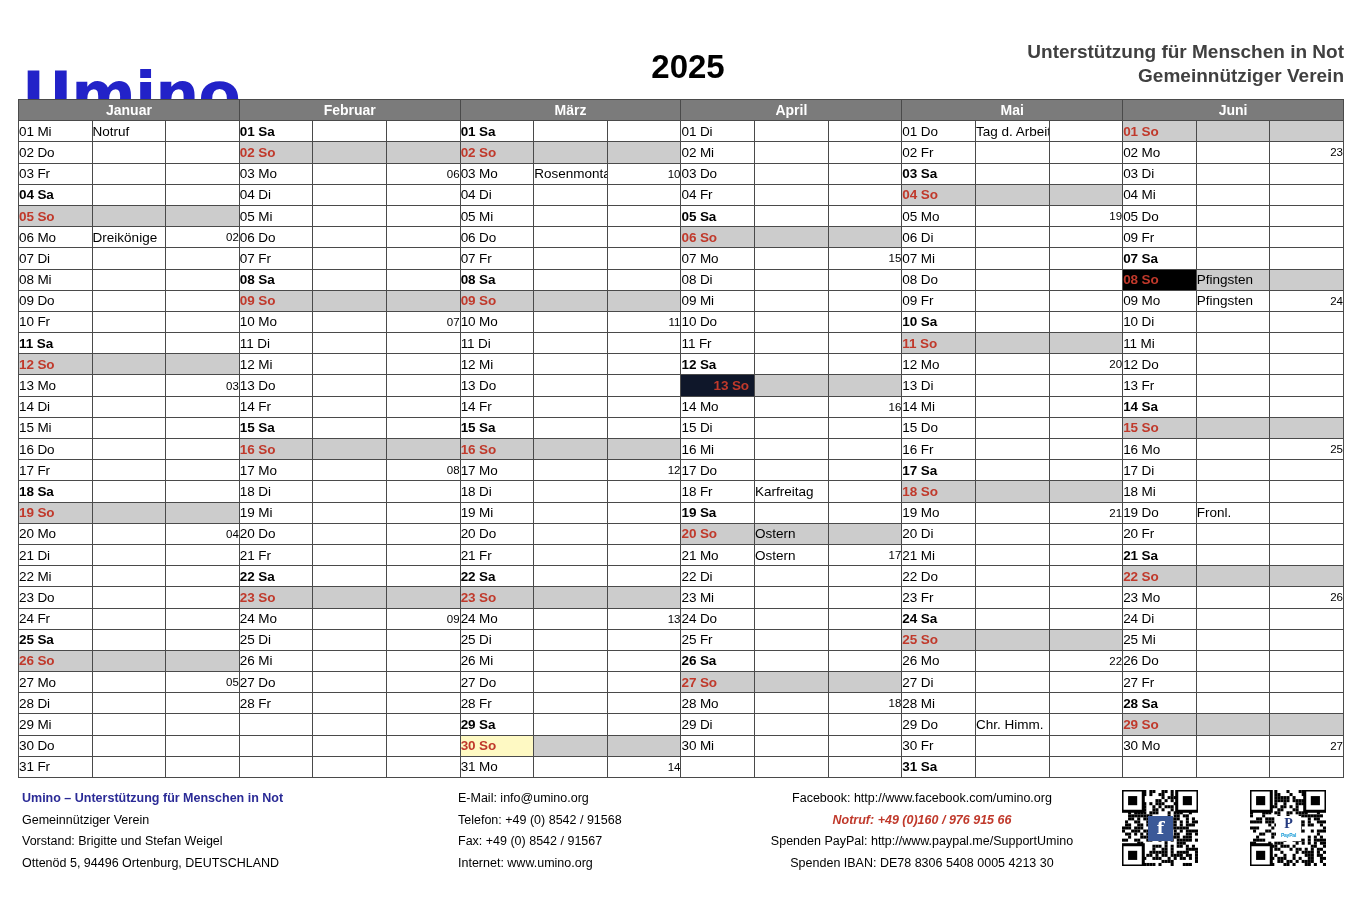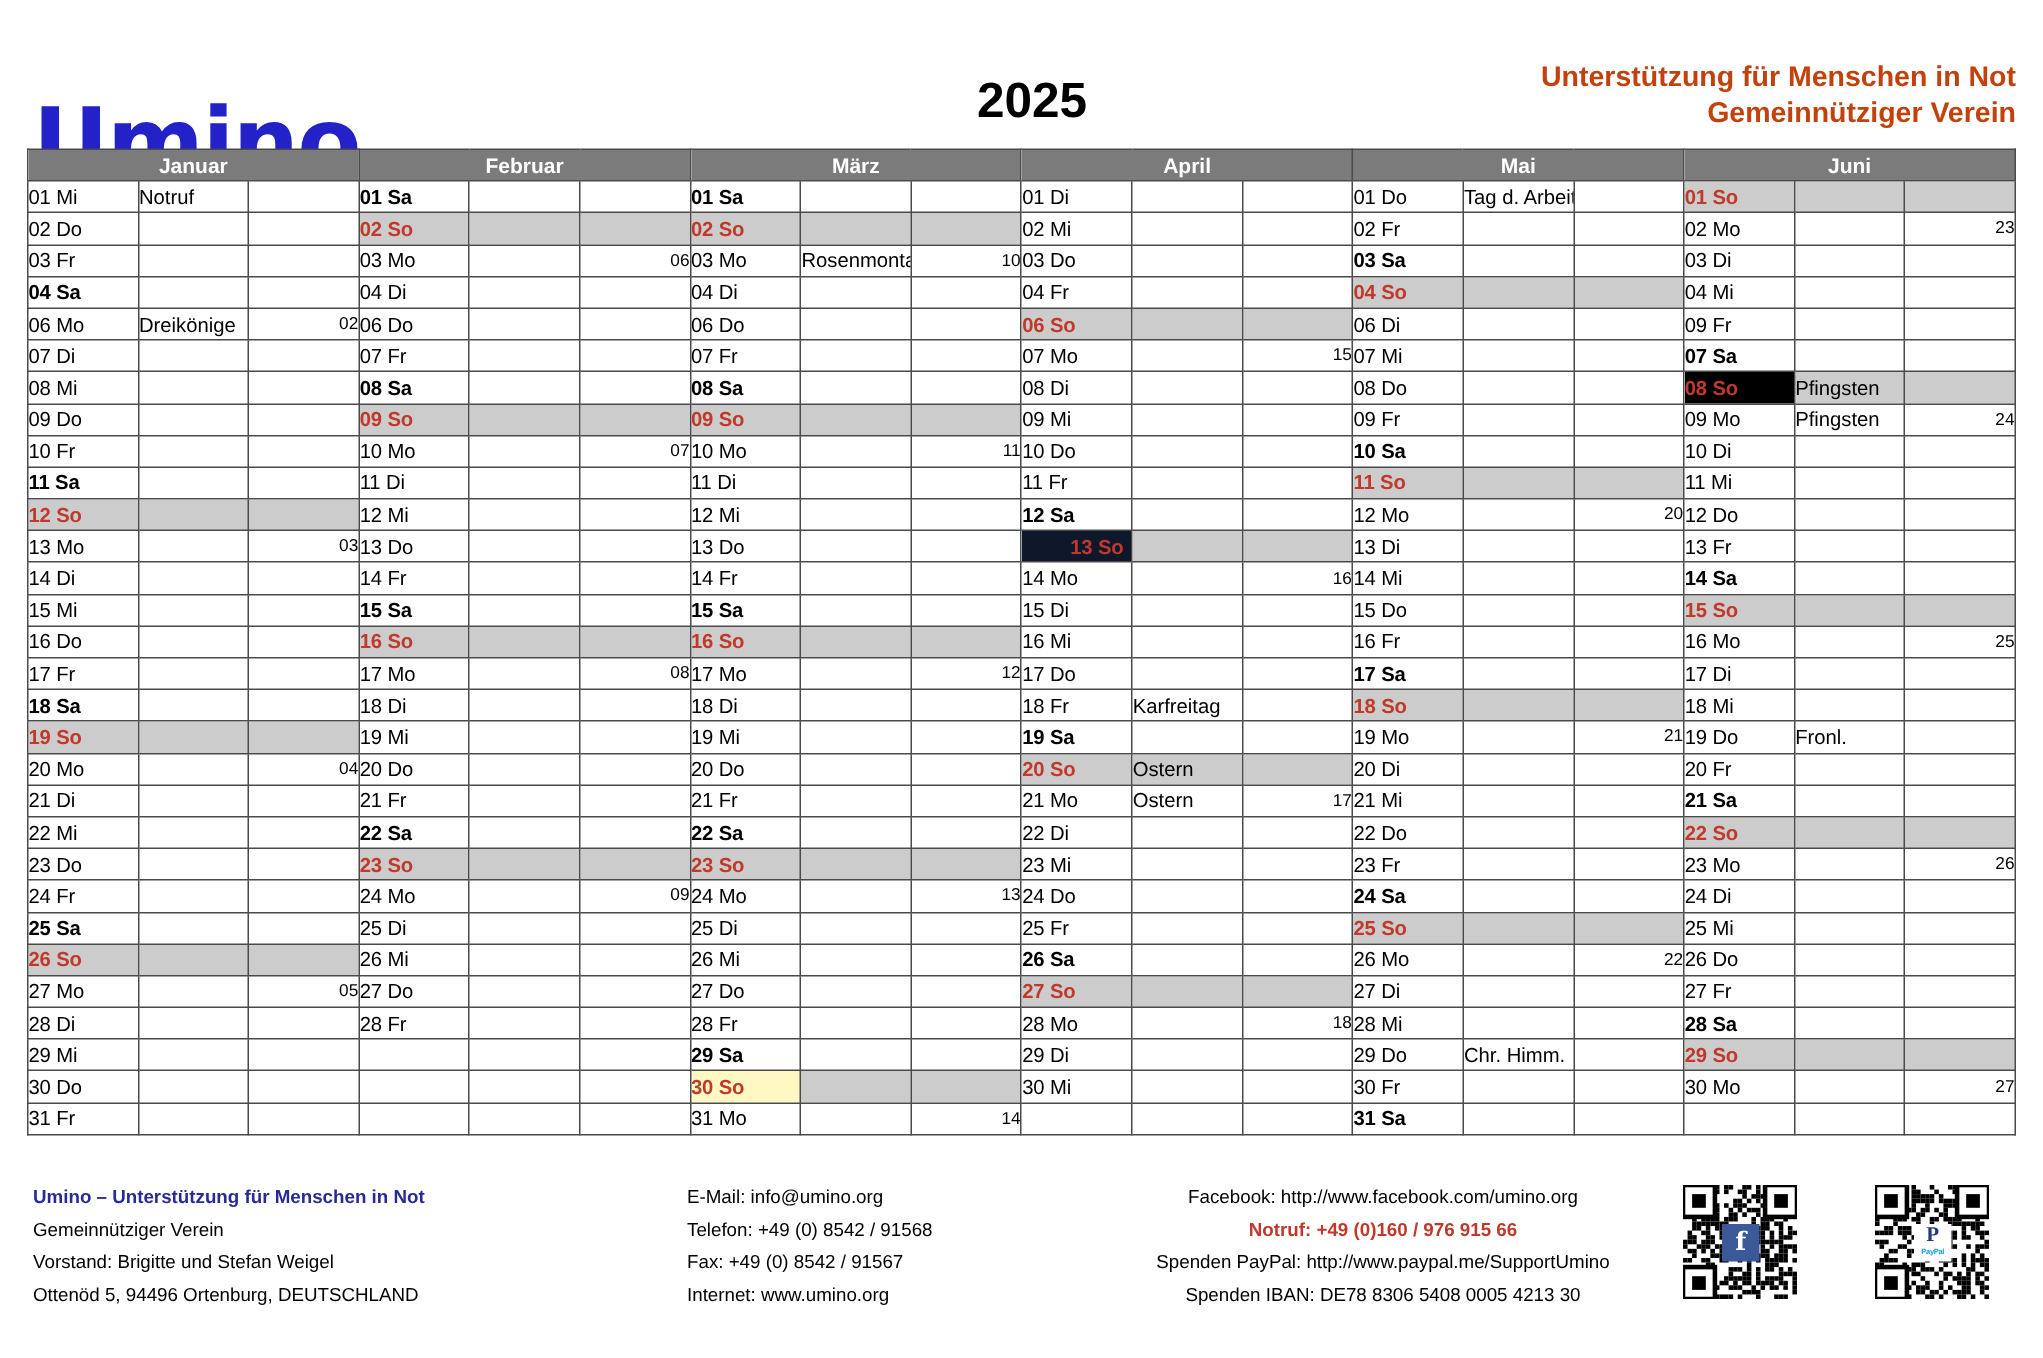--- a/index.html
+++ b/index.html
@@ -40,21 +40,21 @@
     text-align: center;
     font-size: 33px;
     font-weight: bold;
     color: #000;
     letter-spacing: 0px;
   }
   .org-title {
     position: absolute;
     right: 0px; top: 26px;
     text-align: right;
-    color: #c2410c;
+    color: #404040;
     font-size: 19px;
     font-weight: bold;
     line-height: 1.28;
   }
 
   
   .cal-wrap {
     position: absolute;
     left: 18px; top: 99px;
     width: 1076px;
@@ -107,21 +107,21 @@
     left: 18px; top: 788px;
     width: 1326px; height: 100px;
     font-size: 12.5px;
     line-height: 1.72;
   }
   .fcol { position: absolute; top: 0; }
   .fcol.c1 { left: 4px; width: 430px; }
   .fcol.c2 { left: 440px; width: 290px; }
   .fcol.c3 { left: 724px; width: 360px; text-align: center; }
   .f-strong-blue { color: #2a2a96; font-weight: bold; }
-  .f-strong-red { color: #c0392b; font-weight: bold; }
+  .f-strong-red { color: #c0392b; font-weight: bold; font-style: italic; }
 
   .qr-area {
     position: absolute;
     left: 1090px; top: 0px;
     width: 240px; height: 90px;
   }
   .qr { position: absolute; top: 2px; width: 76px; height: 76px; }
   .qr.q1 { left: 14px; }
   .qr.q2 { left: 142px; }
   .qr svg { display: block; }
@@ -236,20 +236,40 @@
             <td class="c-day">04 Di</td>
             <td class="c-ev"></td>
             <td class="c-wk"></td>
             <td class="c-day">04 Fr</td>
             <td class="c-ev"></td>
             <td class="c-wk"></td>
             <td class="c-day sun" style="background: rgb(204, 204, 204);">04 So</td>
             <td class="c-ev" style="background: rgb(204, 204, 204);"></td>
             <td class="c-wk" style="background: rgb(204, 204, 204);"></td>
             <td class="c-day">04 Mi</td>
+            <td class="c-ev"></td>
+            <td class="c-wk"></td>
+          </tr>
+          <tr>
+            <td class="c-day sun" style="background: rgb(204, 204, 204);">05 So</td>
+            <td class="c-ev" style="background: rgb(204, 204, 204);"></td>
+            <td class="c-wk" style="background: rgb(204, 204, 204);"></td>
+            <td class="c-day">05 Mi</td>
+            <td class="c-ev"></td>
+            <td class="c-wk"></td>
+            <td class="c-day">05 Mi</td>
+            <td class="c-ev"></td>
+            <td class="c-wk"></td>
+            <td class="c-day bold">05 Sa</td>
+            <td class="c-ev"></td>
+            <td class="c-wk"></td>
+            <td class="c-day">05 Mo</td>
+            <td class="c-ev"></td>
+            <td class="c-wk">19</td>
+            <td class="c-day">05 Do</td>
             <td class="c-ev"></td>
             <td class="c-wk"></td>
           </tr>
           <tr>
             <td class="c-day">06 Mo</td>
             <td class="c-ev">Dreikönige</td>
             <td class="c-wk">02</td>
             <td class="c-day">06 Do</td>
             <td class="c-ev"></td>
             <td class="c-wk"></td>

